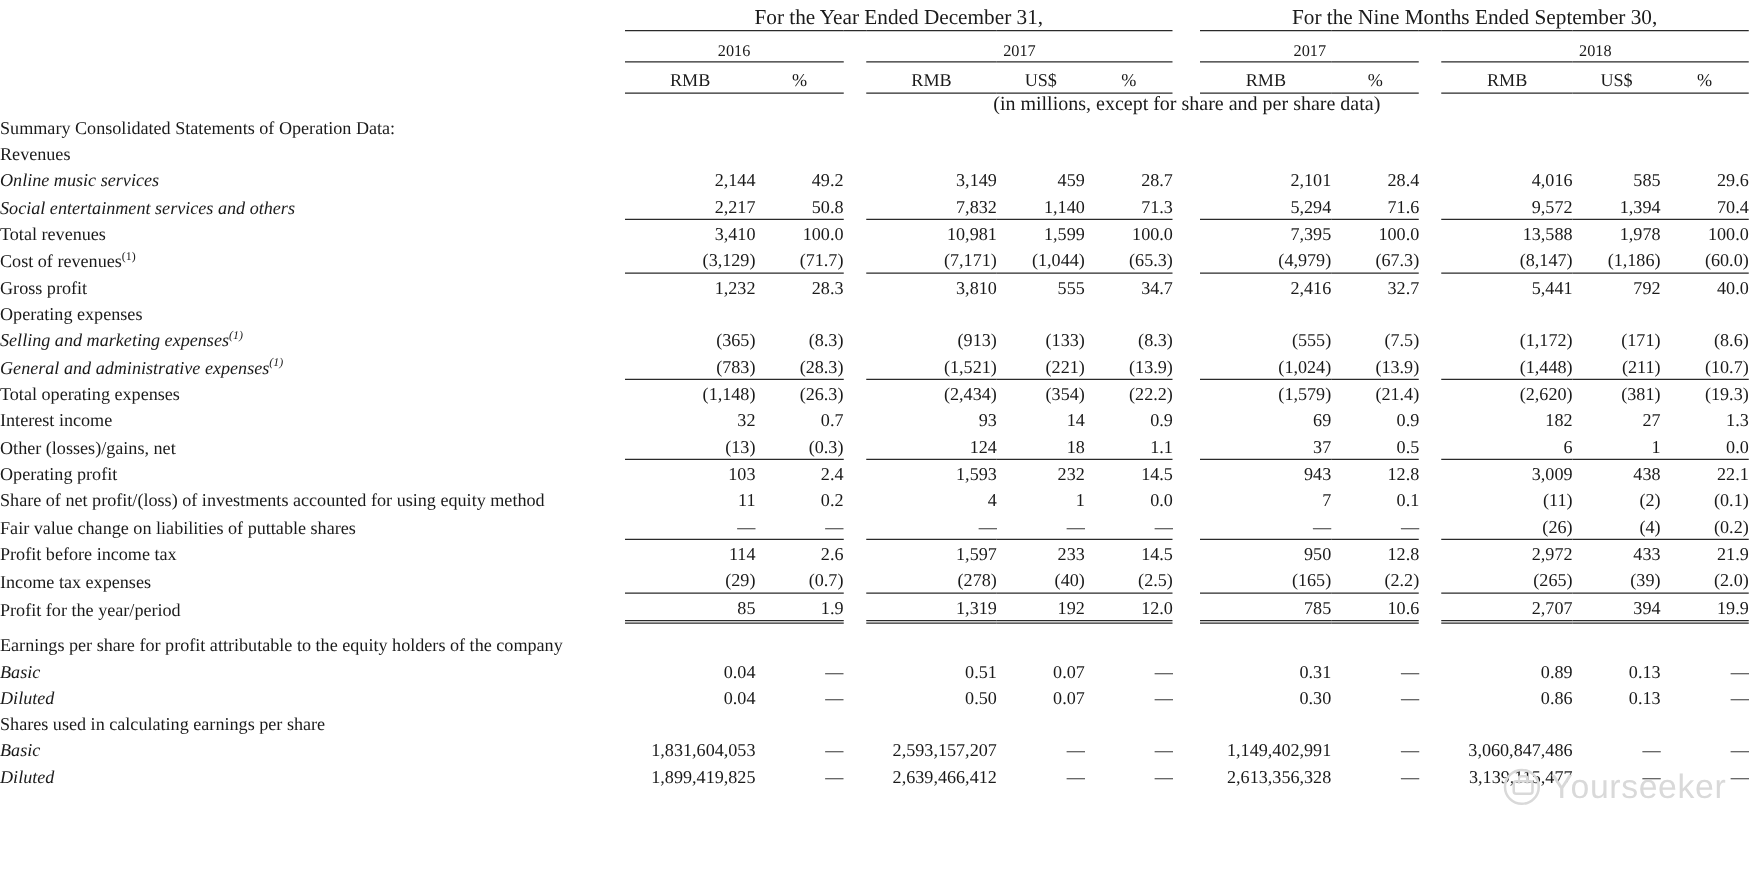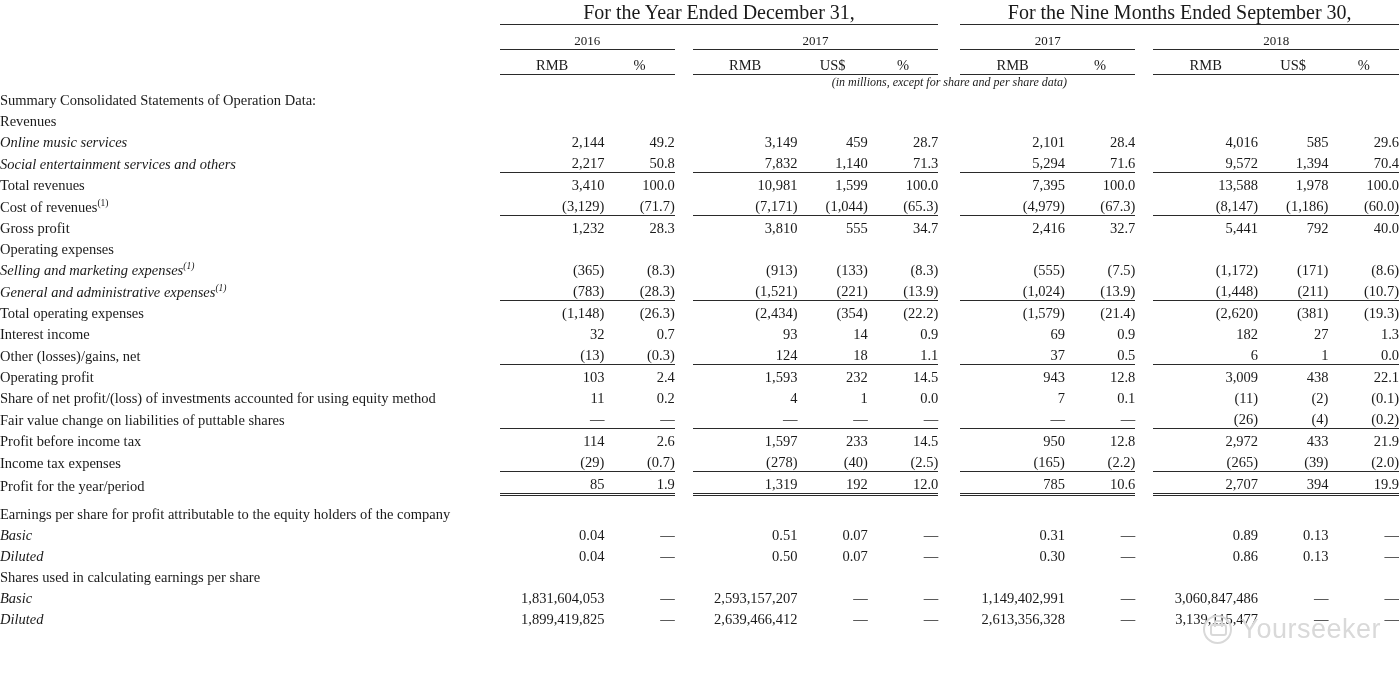--- a/index.html
+++ b/index.html
@@ -54,21 +54,21 @@
     text-align: right;
     padding-right: 16px;
     font-size: 14.5px;
   }
   .b { font-weight: bold; }
   .ind1 { padding-left: 52px; font-style: italic; }
   .ind0 { padding-left: 4px; }
   .hdr-group {
     text-align: center;
     font-weight: bold;
-    font-size: 20px;
+    font-size: 17px;
     padding-bottom: 2px;
   }
   .hdr-year {
     text-align: center;
     font-weight: bold;
     font-size: 13px;
     padding-bottom: 2px;
   }
   .hdr-cur {
     text-align: center;
@@ -76,24 +76,23 @@
     font-size: 14.5px;
     padding-bottom: 2px;
   }
   .rule-b { border-bottom: 1px solid #2a2a2a; }
   .rule-dbl-bottom {
     border-bottom: 3px double #2a2a2a;
   }
   .units {
     text-align: center;
     font-weight: bold;
-    font-size: 12px;
+    font-size: 16px;
     padding-top: 3px;
     padding-bottom: 5px;
-    font-style: italic;
   }
   .rowspace td { height: 6px; }
   tr.data td { height: 21px; }
   tr.head td { height: 24px; }
   .tight td { height: 19px; }
   .wrap-label {
     white-space: normal;
     line-height: 1.08;
   }
   sup { font-size: 9.5px; vertical-align: super; }

